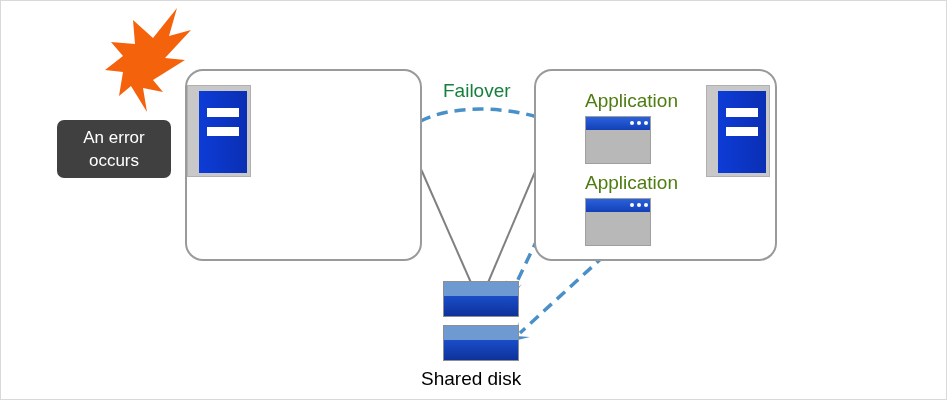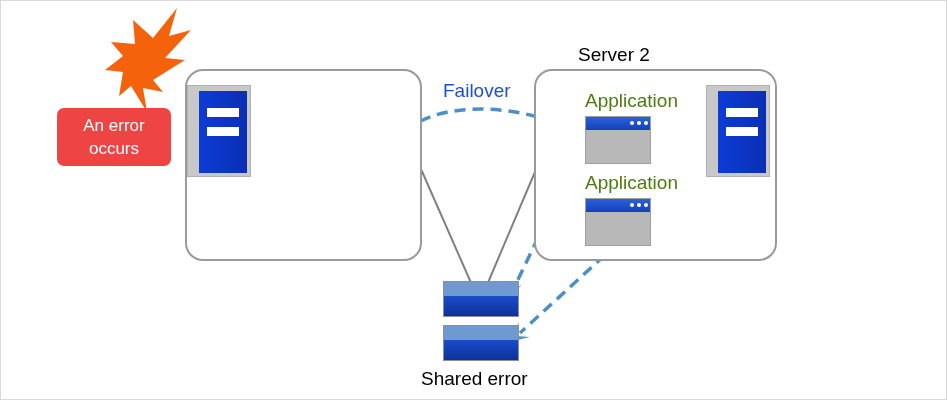--- a/index.html
+++ b/index.html
@@ -79,24 +79,24 @@
   #error-burst {
     position: absolute;
     left: 105px;
     top: 8px;
     width: 110px;
     height: 110px;
   }
   #error-box {
     position: absolute;
     left: 57px;
-    top: 108px;
+    top: 120px;
     width: 114px;
     height: 58px;
-    background: #ef4444;
+    background: #404040;
     border-radius: 7px;
     display: flex;
     align-items: center;
     justify-content: center;
     text-align: center;
     color: #ffffff;
     font-size: 17px;
     line-height: 23px;
     box-sizing: border-box;
   }
@@ -138,21 +138,21 @@
   .app-window .titlebar .dot.d3 { right: 2px; }
   #app1-window { left: 585px; top: 116px; }
   #app2-window { left: 585px; top: 198px; }
 
   
   #failover-label {
     position: absolute;
     left: 443px;
     top: 80px;
     font-size: 19px;
-    color: #1d4ed8;
+    color: #15803d;
     white-space: nowrap;
   }
 
   
   .disk {
     position: absolute;
     left: 443px;
     width: 76px;
     height: 36px;
     border: 1px solid #8e8e8e;
@@ -229,21 +229,20 @@
   </div>
 
   <div id="server1-box" class="server-box"></div>
   <div id="machine1" class="machine">
     <div class="face">
       <div class="slot s1"></div>
       <div class="slot s2"></div>
     </div>
   </div>
 
-  <div id="server2-title" class="server-title">Server 2</div>
   <div id="server2-box" class="server-box"></div>
   <div id="machine2" class="machine">
     <div class="face">
       <div class="slot s1"></div>
       <div class="slot s2"></div>
     </div>
   </div>
 
   <div id="app1-label" class="app-label">Application</div>
   <div id="app1-window" class="app-window">
@@ -266,14 +265,14 @@
   <div id="failover-label">Failover</div>
 
   <div id="disk-top" class="disk">
     <div class="top-band"></div>
     <div class="body"></div>
   </div>
   <div id="disk-bottom" class="disk">
     <div class="top-band"></div>
     <div class="body"></div>
   </div>
-  <div id="shared-disk-label">Shared error</div>
+  <div id="shared-disk-label">Shared disk</div>
 </div>
 
 </body></html>

